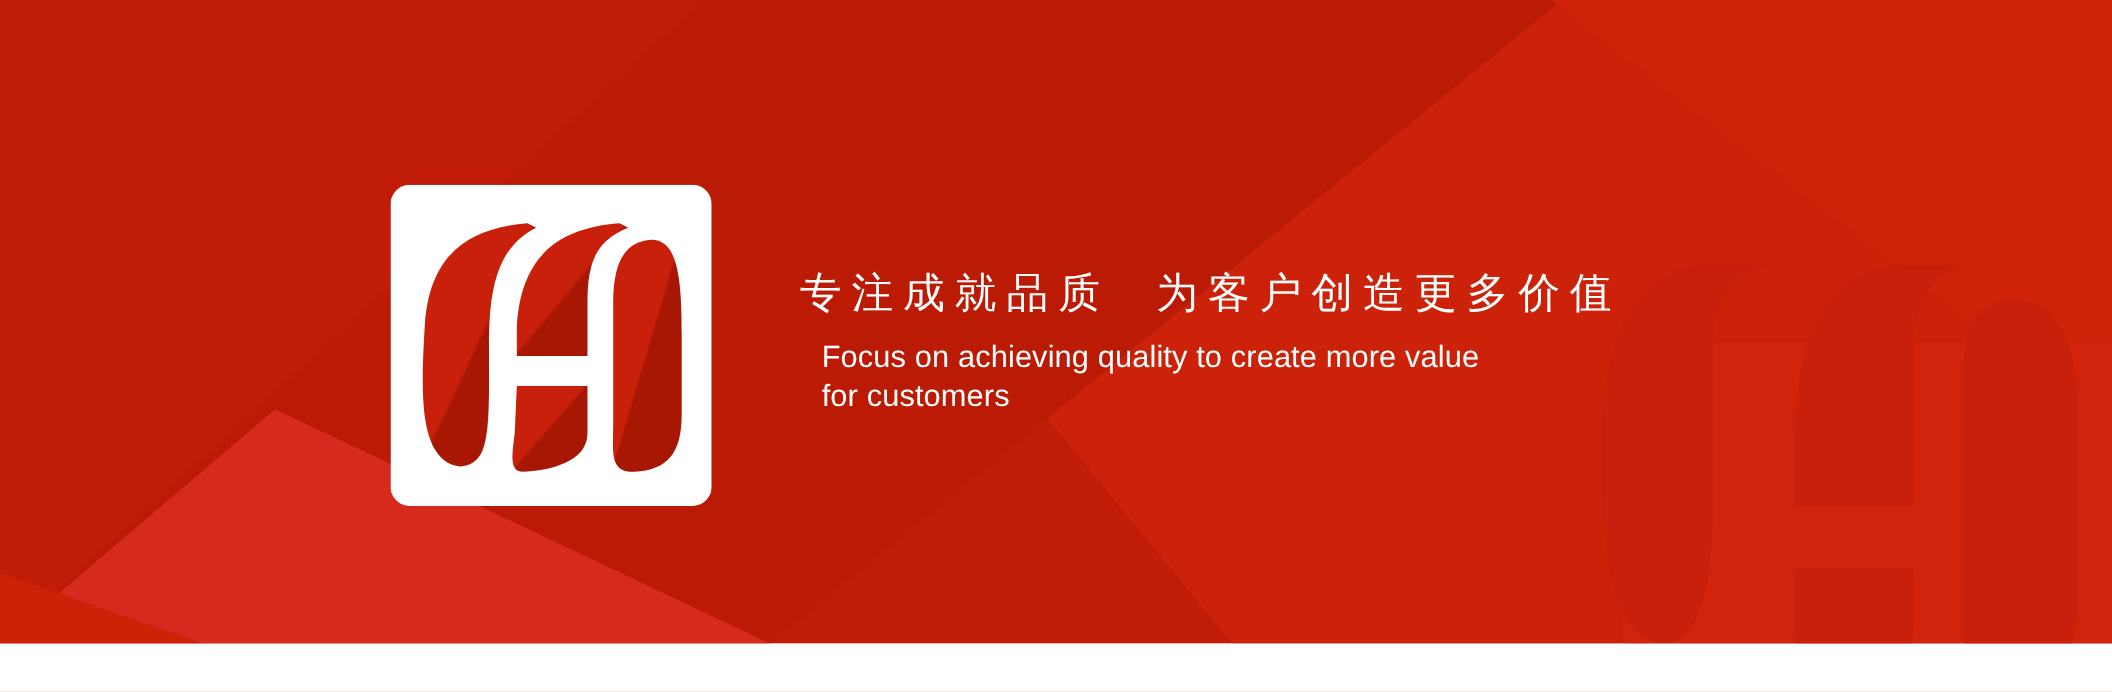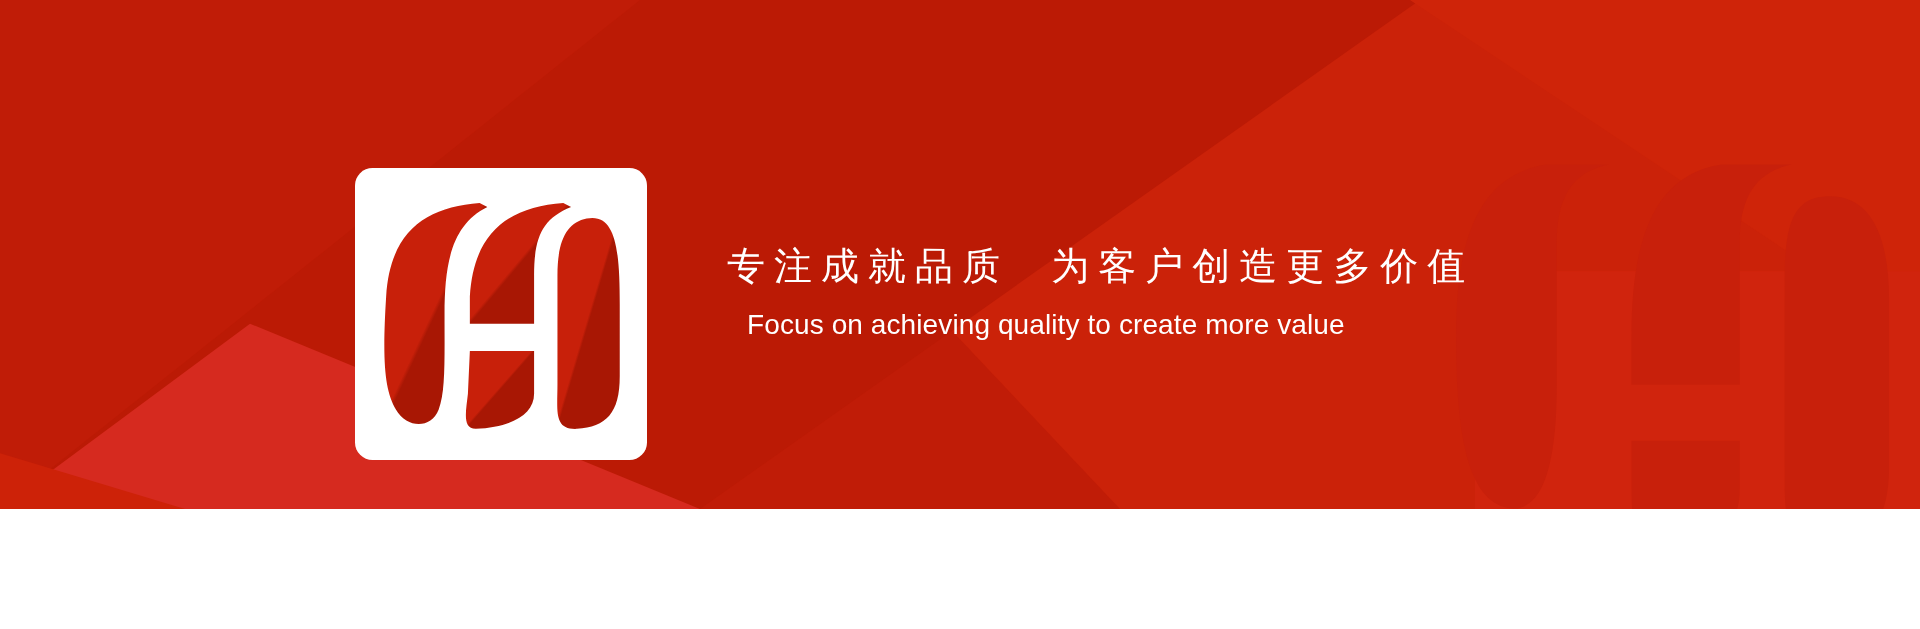--- a/index.html
+++ b/index.html
@@ -8,21 +8,21 @@
     padding: 0;
     background: #ffffff;
   }
   body {
     font-family: "Liberation Sans", "DejaVu Sans", sans-serif;
   }
 
   .banner {
     position: relative;
     width: 1920px;
-    height: 509px;
+    height: 585px;
     overflow: hidden;
     background: #c01c07;
   }
 
   
   .bg-layer {
     position: absolute;
     inset: 0;
     width: 100%;
     height: 100%;
@@ -187,16 +187,17 @@
                C208 74 218 56 238 52
                Z" fill="url(#shadeA)"></path>
     </g>
   </svg>
 
   <div class="text-block">
     <div class="headline-cn">专注成就品质  为客户创造更多价值</div>
     <div class="subline-en">
       <span>Focus on achieving quality to create more value</span>
       <br>
+      <span>for customers</span>
     </div>
   </div>
 
 </div>
 
 </body></html>

